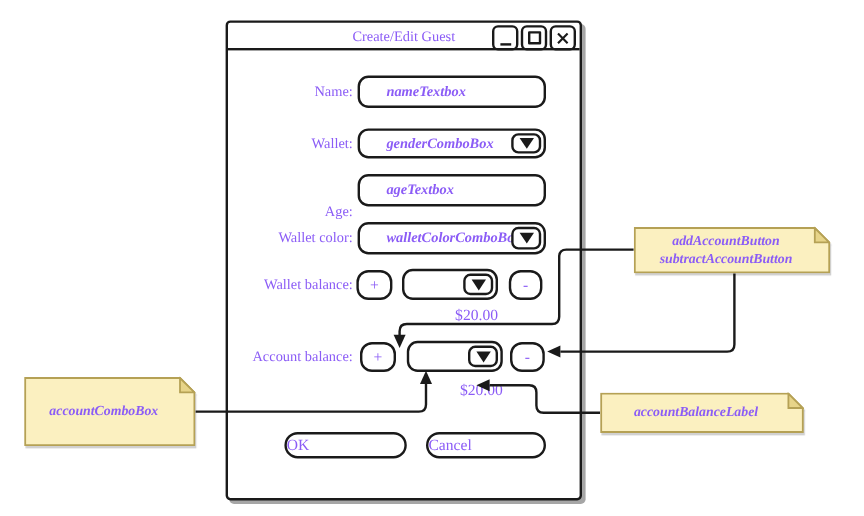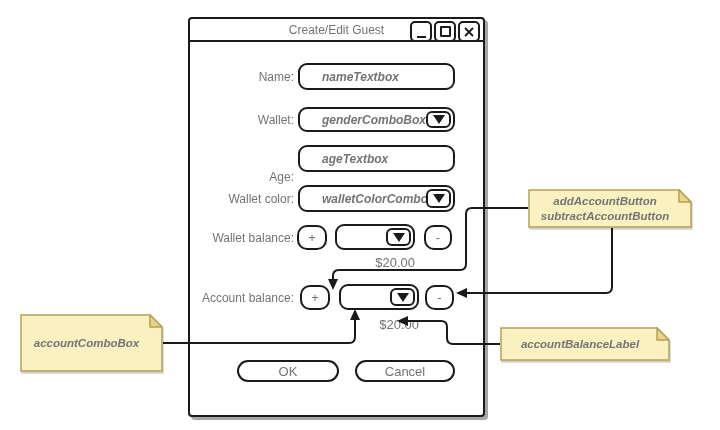--- a/index.html
+++ b/index.html
@@ -1,17 +1,17 @@
 <!DOCTYPE html>
 <html><head>
 <meta charset="utf-8">
 <style>
   html,body{margin:0;padding:0;background:#fff;}
   .canvas{position:relative;width:720px;height:430px;background:#fff;overflow:hidden;
-          font-family:Liberation Sans, sans-serif;color:#737373;}
+          font-family:Liberation Serif, serif;color:#8b5cf6;}
 
   
   .window{position:absolute;left:188px;top:17px;width:293px;height:396px;background:#fff;
           border:2px solid #1a1a1a;border-radius:4px;box-shadow:3px 3px 0 rgba(0,0,0,0.35);z-index:1;}
   .titlebar{position:relative;height:21px;border-bottom:2px solid #1a1a1a;}
   .title{position:absolute;left:0;right:0;top:4px;text-align:center;font-size:12px;}
   .winbtns{position:absolute;right:3px;top:2px;display:flex;}
   .winbtn{width:18px;height:17px;border:2px solid #1a1a1a;border-radius:5px;margin-left:2px;
           background:#fff;display:flex;align-items:center;justify-content:center;cursor:default;}
   .ic-min{width:9px;height:2px;background:#1a1a1a;margin-top:10px;}
@@ -24,21 +24,21 @@
         background:#fff;display:flex;align-items:center;}
   .ctrl{font-style:italic;font-weight:bold;font-size:12px;padding-left:22px;white-space:nowrap;}
   .ddbtn{position:absolute;top:2px;bottom:2px;right:2px;width:21px;border:2px solid #1a1a1a;
          border-radius:6px;background:#fff;display:flex;align-items:center;justify-content:center;}
   .tri{width:0;height:0;border-left:6px solid transparent;border-right:6px solid transparent;
        border-top:9px solid #1a1a1a;}
   .pmbtn{position:absolute;border:2px solid #1a1a1a;border-radius:10px;background:#fff;
          display:flex;align-items:center;justify-content:center;font-size:13px;}
   .amount{position:absolute;width:80px;text-align:right;font-size:13px;}
   .okbtn{position:absolute;border:2px solid #1a1a1a;border-radius:11px;background:#fff;
-         display:flex;align-items:center;justify-content:center;font-size:13px;}
+         display:flex;align-items:center;font-size:13px;}
 
   
   .note{position:absolute;z-index:4;}
   .note svg{position:absolute;left:0;top:0;filter:drop-shadow(1px 2px 0 rgba(0,0,0,0.18));}
   .notetext{position:absolute;left:0;top:0;right:10px;bottom:0;display:flex;flex-direction:column;
             align-items:center;justify-content:center;font-style:italic;font-weight:bold;
             font-size:11.5px;line-height:1.22;text-align:center;}
 
   
   .connectors{position:absolute;left:0;top:0;z-index:3;pointer-events:none;}

